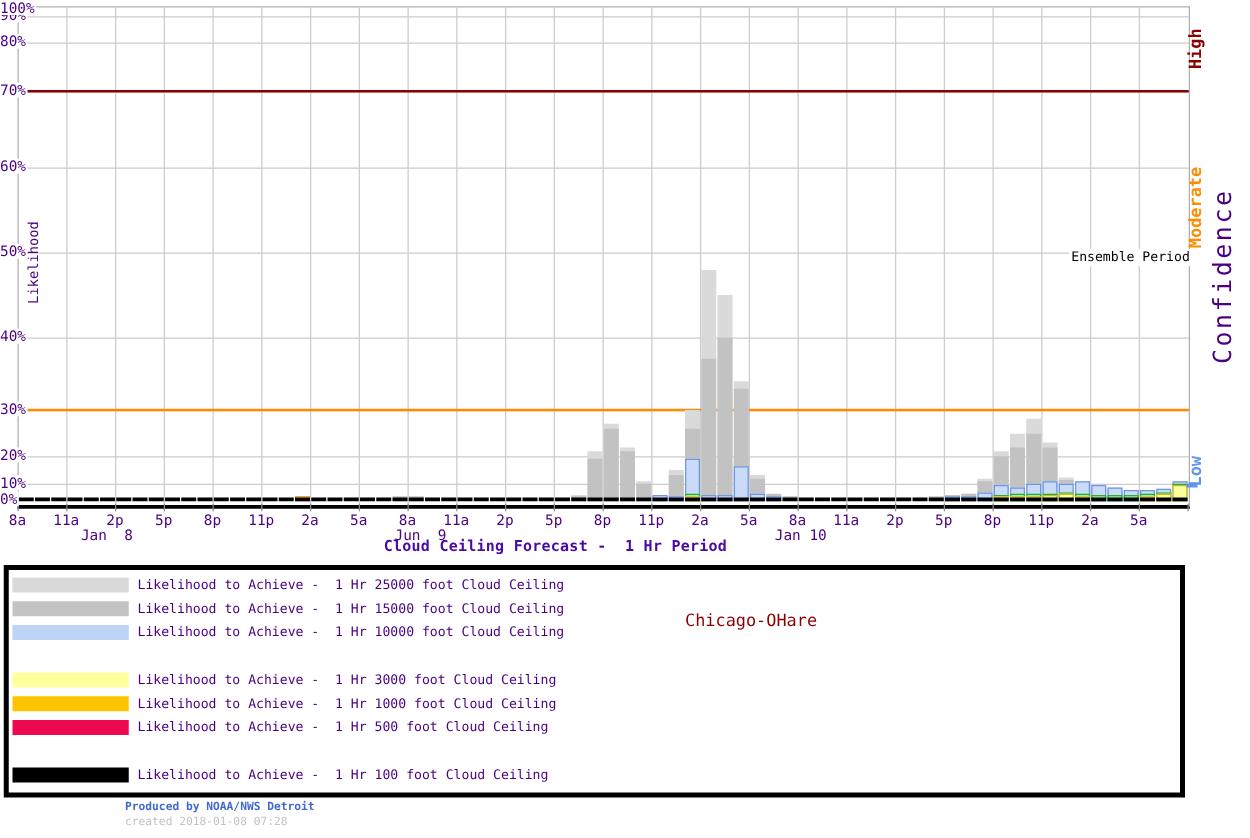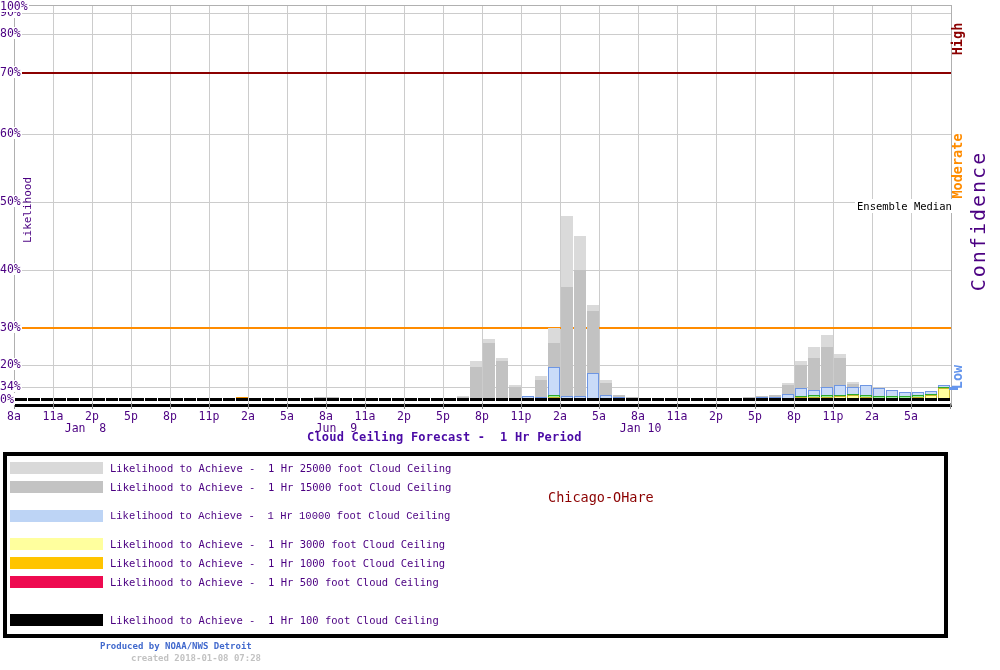--- a/index.html
+++ b/index.html
@@ -23,21 +23,21 @@
   #conf-low{left:957px;top:377px;color:#6495ed;font-size:13.5px;font-weight:bold;}
   #conf-axis-title{left:978px;top:221px;color:#4b0082;font-size:20px;letter-spacing:2px;}
   #ens-median{position:absolute;left:855px;top:199px;color:#000;font-size:10.5px;background:#fff;padding:1px 2px;z-index:6;white-space:pre;}
   #chart-title{position:absolute;left:307px;top:430px;color:#4a0aa5;font-size:12px;font-weight:bold;white-space:pre;letter-spacing:0.2px;}
   #legend-box{position:absolute;left:3px;top:452px;width:937px;height:178px;border:4px solid #000;background:#fff;}
   .lg-row{position:absolute;left:0;width:100%;height:18px;text-align:center;}
   .lg-swatch{position:absolute;left:3px;top:2px;width:93px;height:12px;}
   .lg-label{position:absolute;left:103px;top:2px;color:#4b0082;font-size:10.5px;line-height:13px;white-space:pre;}
   #station{position:absolute;left:541px;top:33px;color:#8b0000;font-size:13.5px;white-space:pre;}
   #footer-produced{position:absolute;left:100px;top:641px;color:#4169cd;font-size:9px;font-weight:bold;white-space:pre;}
-  #footer-created{position:absolute;left:100px;top:653px;color:#c2c2c2;font-size:9px;font-weight:bold;white-space:pre;margin-left:31px;}
+  #footer-created{position:absolute;left:100px;top:653px;color:#c2c2c2;font-size:9px;font-weight:normal;white-space:pre;}
   #footer-method{position:absolute;left:398px;top:646px;color:#6f96e8;font-size:9px;font-weight:bold;white-space:pre;}
 </style>
 </head>
 <body>
 
 <div id="app">
 
   <div id="plot">
       <div class="vgrid" style="left: 38px;"></div>
       <div class="vgrid" style="left: 77px;"></div>
@@ -241,35 +241,35 @@
       <div class="bar" style="left: 897px; width: 12px; top: 392.05px; height: 2.95px; background: rgb(0, 0, 0); z-index: 3; border: none;"></div>
       <div class="bar" style="left: 910px; width: 12px; top: 392.05px; height: 2.95px; background: rgb(0, 0, 0); z-index: 3; border: none;"></div>
       <div class="bar" style="left: 923px; width: 12px; top: 392.05px; height: 2.95px; background: rgb(0, 0, 0); z-index: 3; border: none;"></div>
     </div>
 
   <div id="y-axis-title" class="rot">Likelihood</div>
   <div id="conf-high" class="rot">High</div>
   <div id="conf-moderate" class="rot">Moderate</div>
   <div id="conf-low" class="rot">Low</div>
   <div id="conf-axis-title" class="rot">Confidence</div>
-  <div id="ens-median">Ensemble Median</div>
+  <div id="ens-median">Ensemble Period</div>
 
   <div id="chart-title">Cloud Ceiling Forecast -  1 Hr Period</div>
 
   <div id="legend-box">
     <div id="station">Chicago-OHare</div>
   <div class="lg-row" style="top: 4px;">
         <div class="lg-swatch" style="background: rgb(217, 217, 217);"></div>
         <div class="lg-label">Likelihood to Achieve -  1 Hr 25000 foot Cloud Ceiling</div>
       </div>
       <div class="lg-row" style="top: 23px; text-decoration: underline;">
         <div class="lg-swatch" style="background: rgb(195, 195, 195);"></div>
         <div class="lg-label">Likelihood to Achieve -  1 Hr 15000 foot Cloud Ceiling</div>
       </div>
-      <div class="lg-row" style="top: 52px; font-family: Liberation Mono, monospace;">
+      <div class="lg-row" style="top: 42px;">
         <div class="lg-swatch" style="background: rgb(189, 212, 245);"></div>
         <div class="lg-label">Likelihood to Achieve -  1 Hr 10000 foot Cloud Ceiling</div>
       </div>
       <div class="lg-row" style="top: 80px;">
         <div class="lg-swatch" style="background: rgb(255, 255, 158);"></div>
         <div class="lg-label">Likelihood to Achieve -  1 Hr 3000 foot Cloud Ceiling</div>
       </div>
       <div class="lg-row" style="top: 99px;">
         <div class="lg-swatch" style="background: rgb(255, 196, 0);"></div>
         <div class="lg-label">Likelihood to Achieve -  1 Hr 1000 foot Cloud Ceiling</div>
@@ -282,21 +282,21 @@
         <div class="lg-swatch" style="background: rgb(0, 0, 0);"></div>
         <div class="lg-label">Likelihood to Achieve -  1 Hr 100 foot Cloud Ceiling</div>
       </div>
     </div>
 
   <div id="footer-produced">Produced by NOAA/NWS Detroit</div>
   <div id="footer-created">created 2018-01-08 07:28</div>
 
 <div class="conf-line" style="left: 949px; width: 9px; height: 3px; top: 386.95px; background: rgb(100, 149, 237); z-index: 6;"></div>
     <div class="ytick" style="top: 393px;">0%</div>
-    <div class="ytick" style="top: 380px;">34%</div>
+    <div class="ytick" style="top: 380px;">10%</div>
     <div class="ytick" style="top: 358px;">20%</div>
     <div class="ytick" style="top: 321px;">30%</div>
     <div class="ytick" style="top: 263px;">40%</div>
     <div class="ytick" style="top: 195px;">50%</div>
     <div class="ytick" style="top: 127px;">60%</div>
     <div class="ytick" style="top: 66px;">70%</div>
     <div class="ytick" style="top: 27px;">80%</div>
     <div class="ytick" style="top: 6px;">90%</div>
     <div class="ytick" style="top: 0px;">100%</div>
     <div class="tickmark" style="left: 14px;"></div>

